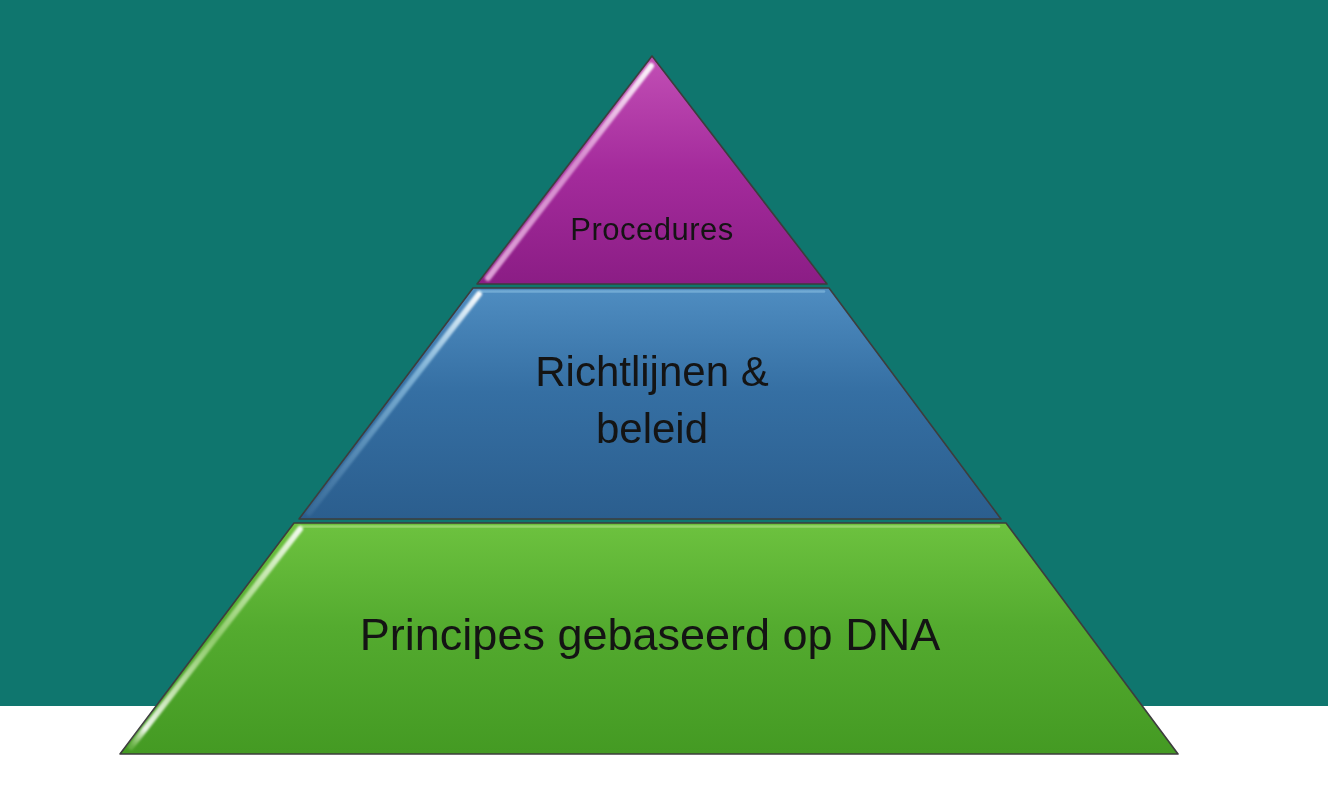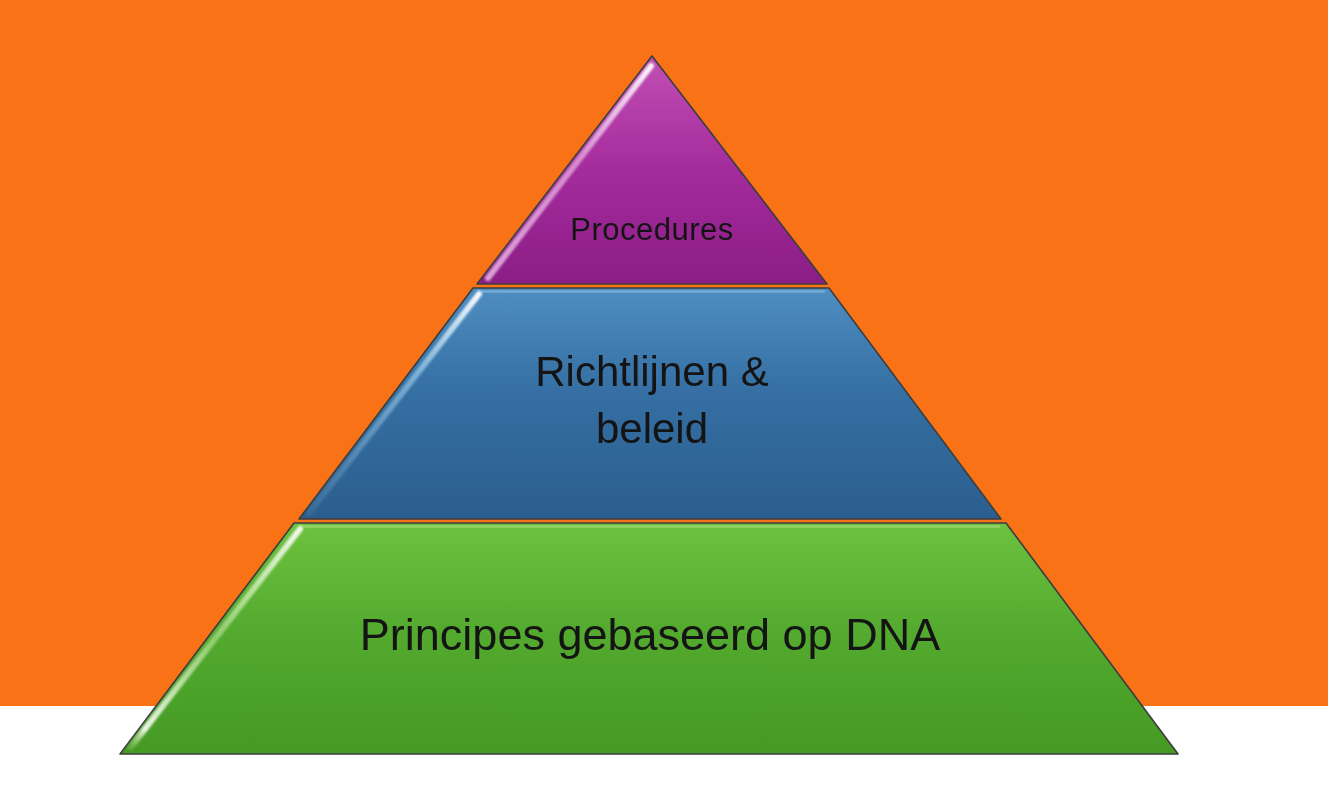--- a/index.html
+++ b/index.html
@@ -8,21 +8,21 @@
     width: 1328px;
     height: 800px;
     background: #ffffff;
     overflow: hidden;
     font-family: "Liberation Sans", sans-serif;
   }
   .stage {
     position: relative;
     width: 1328px;
     height: 706px;
-    background: #f97316;
+    background: #0f766e;
   }
   svg { display: block; }
   .lvl-shape {
     stroke-width: 1.6;
     stroke-linejoin: round;
   }
   .hl-stroke {
     fill: none;
     stroke-linecap: round;
   }

